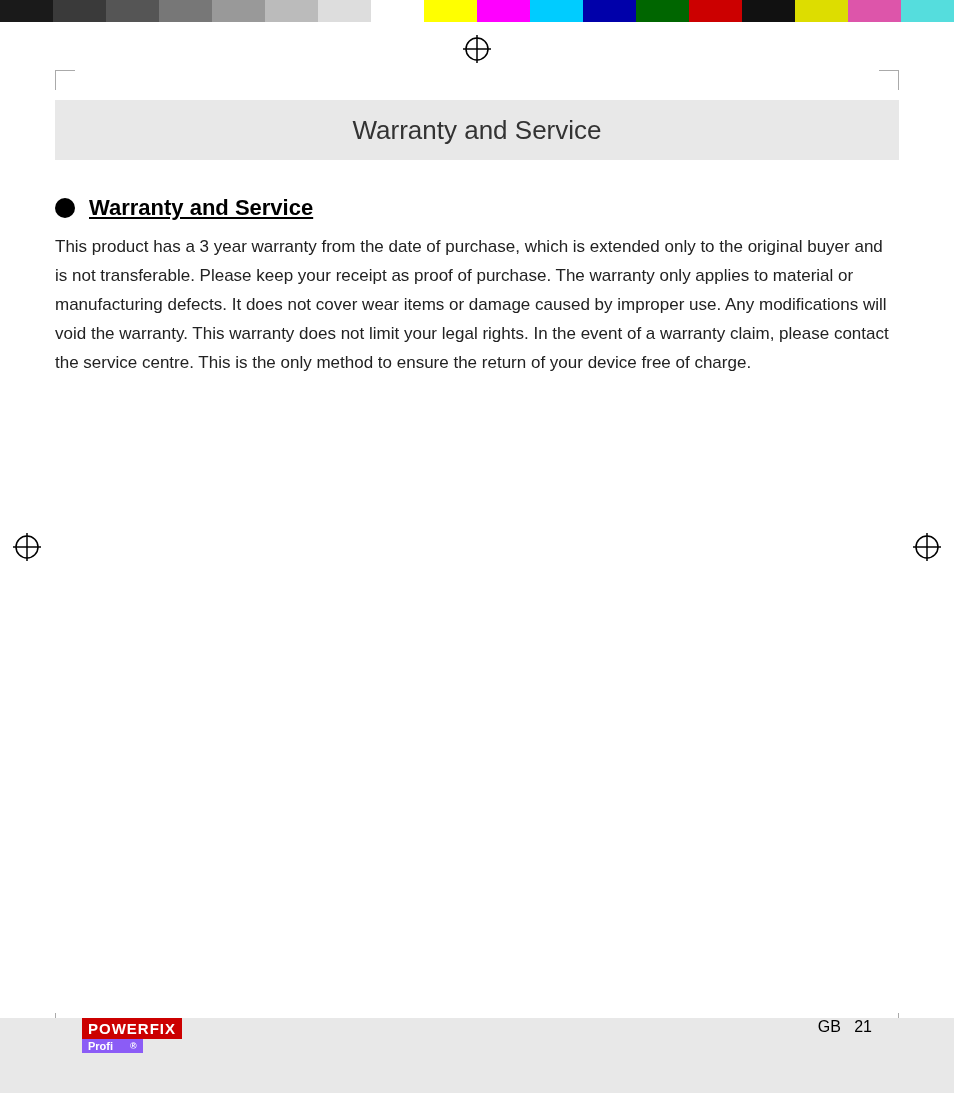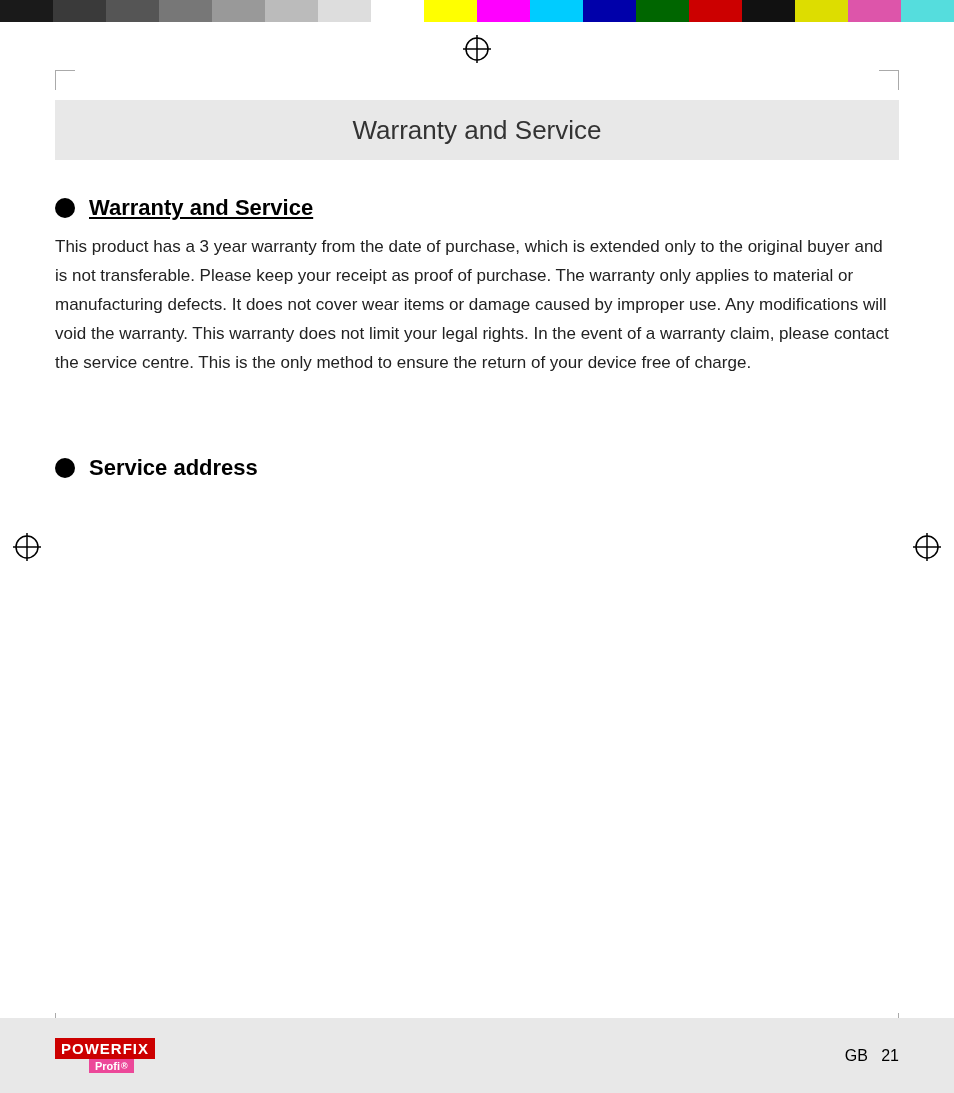--- a/index.html
+++ b/index.html
@@ -155,50 +155,49 @@
 
     
     .footer {
       position: absolute;
       bottom: 0;
       left: 0;
       right: 0;
       height: 75px;
       background: #e8e8e8;
       display: flex;
-      align-items: center;
-      padding: 0 55px;
+      align-items: flex-start;
+      padding: 0 82px;
     }
 
     .footer-logo {
       display: flex;
       flex-direction: column;
       align-items: flex-start;
     }
 
     .logo-powerfix {
       background: #cc0000;
       color: #fff;
       font-size: 15px;
       font-weight: 900;
       padding: 2px 6px;
       letter-spacing: 1px;
       font-family: Arial Black, Arial, sans-serif;
     }
 
     .logo-profi {
-      background: #ec4899;
+      background: #8b5cf6;
       color: #fff;
       font-size: 11px;
       font-weight: bold;
       padding: 1px 6px;
       display: flex;
       align-items: center;
-      gap: 1px;
-      margin-left: 34px;
+      gap: 17px;
     }
 
     .logo-profi .registered {
       font-size: 9px;
     }
 
     .footer-page {
       margin-left: auto;
       font-size: 16px;
       color: #000000;
@@ -284,24 +283,20 @@
 
   <div class="section-heading">
     <div class="bullet-dot"></div>
     <span class="section-title underline-title">Warranty and Service</span>
   </div>
 
   <p class="body-text">This product has a 3 year warranty from the date of purchase, which is extended only to the original buyer and is not transferable. Please keep your receipt as proof of purchase. The warranty only applies to material or manufacturing defects. It does not cover wear items or damage caused by improper use. Any modifications will void the warranty. This warranty does not limit your legal rights. In the event of a warranty claim, please contact the service centre. This is the only method to ensure the return of your device free of charge.</p>
 
   <div class="section-gap"></div>
 
-  <div class="section-heading">
-    <div class="bullet-dot"></div>
-    <span class="section-title-2">Service address</span>
-  </div>
 
 
 </div>
 
 <div class="footer">
   <div class="footer-logo">
     <div class="logo-powerfix">POWERFIX</div>
     <div class="logo-profi">
       <span>Profi</span>
       <span class="registered">®</span>

